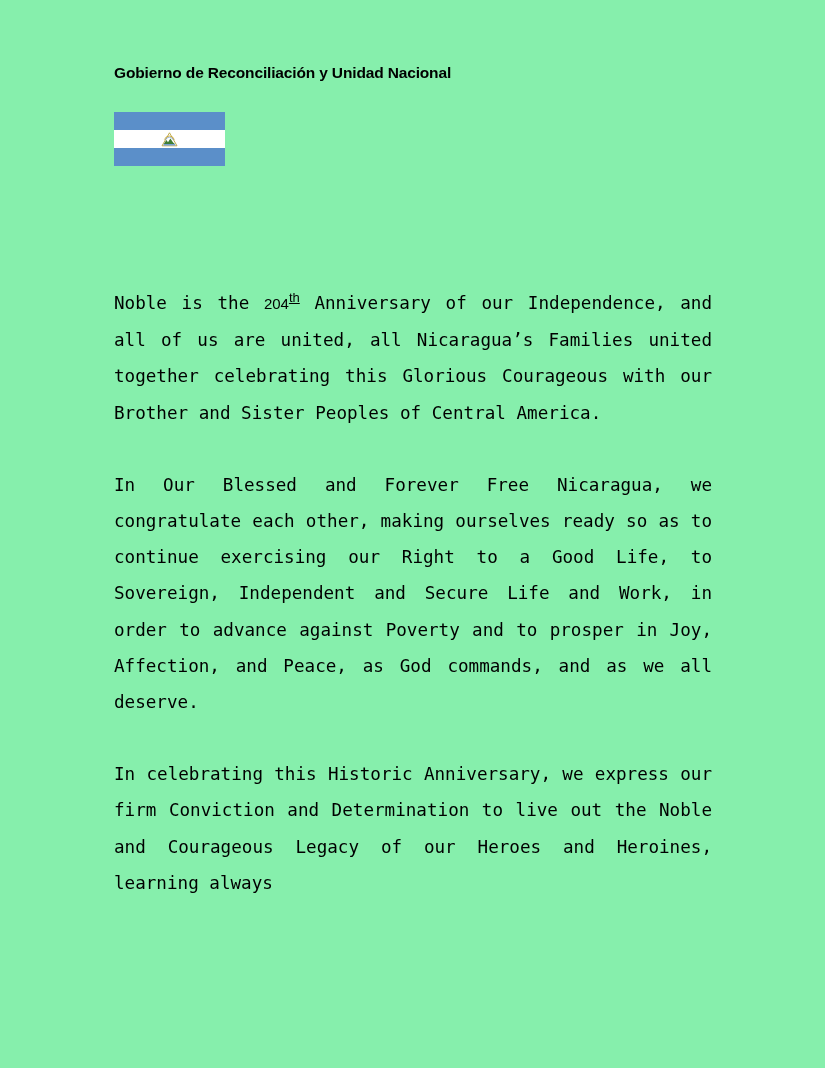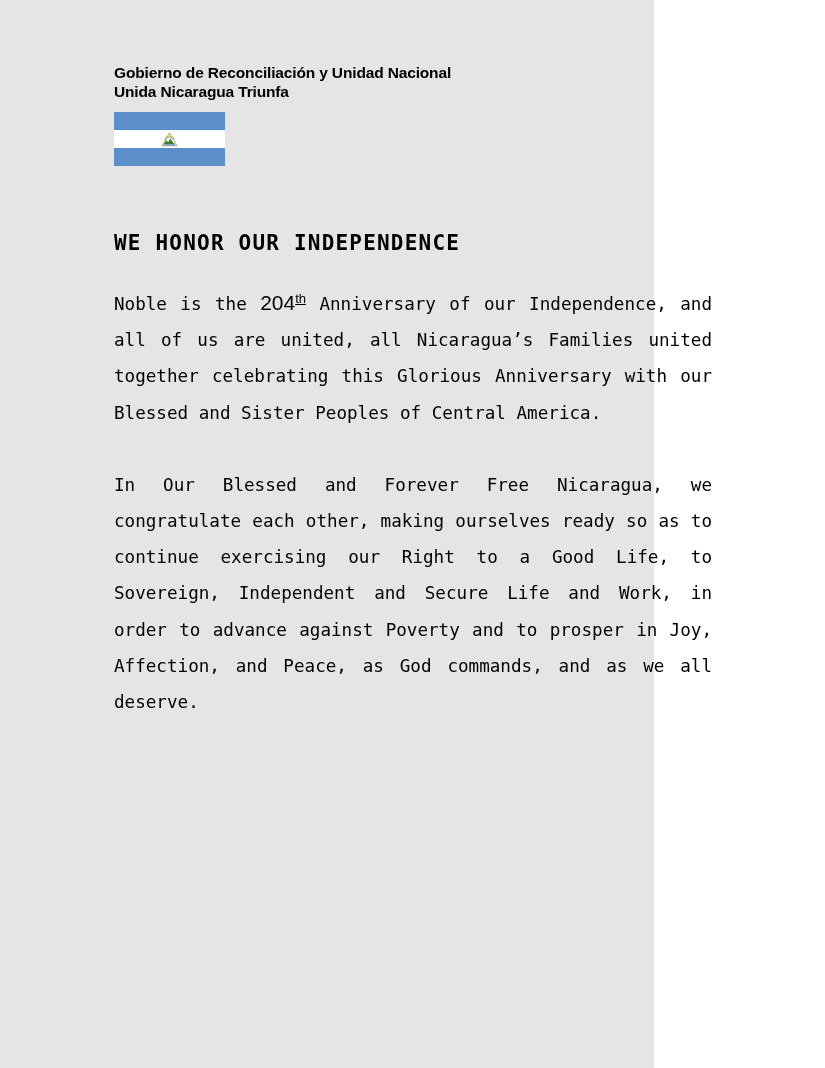--- a/index.html
+++ b/index.html
@@ -12,23 +12,23 @@
     height: 1068px;
     position: relative;
     font-family: "Liberation Serif", serif;
     color: #000000;
     overflow: hidden;
   }
 
   .page {
     position: absolute;
     left: 0; top: 0;
-    width: 654px;
+    width: 825px;
     height: 1068px;
-    background: #e5e5e5;
+    background: #86efac;
   }
 
   
   .letterhead {
     position: absolute;
     left: 114px;
     top: 63px;
     width: 620px;
   }
   .letterhead-line {
@@ -101,59 +101,58 @@
     margin: 0 0 36px 0;
     text-align: justify;
     text-align-last: left;
     -webkit-hyphens: none;
     hyphens: none;
   }
   .para:last-child { margin-bottom: 0; }
 
   .ordinal-num {
     font-family: "Liberation Sans", sans-serif;
-    font-size: 21px;
+    font-size: 15px;
   }
   .ordinal-suffix {
     font-family: "Liberation Sans", sans-serif;
     font-size: 13px;
     vertical-align: super;
     line-height: 0;
     text-decoration: underline;
   }
 </style>
 </head>
 <body>
 
 <div class="page">
 
   <div class="letterhead">
     <div class="letterhead-line">Gobierno de Reconciliación y Unidad Nacional</div>
-    <div class="letterhead-line">Unida Nicaragua Triunfa</div>
   </div>
 
   <div class="flag">
     <div class="flag-band top" id="flag-band-top" style="background: rgb(91, 143, 201);"></div>
     <div class="flag-band middle"></div>
     <div class="flag-band bottom" id="flag-band-bottom" style="background: rgb(91, 143, 201);"></div>
     <div class="flag-emblem">
       <svg width="17" height="15" viewBox="0 0 17 15" aria-hidden="true">
         <polygon points="8.5,0.8 16,13.8 1,13.8" fill="#ffffff" stroke="#b9a13a" stroke-width="0.9"></polygon>
         <path d="M2.6 12.3 L5.4 8.0 L7.0 10.3 L9.4 6.6 L12.1 10.6 L14.2 12.3 Z" fill="#3f7d34"></path>
         <path d="M3.4 7.6 A5.3 5.3 0 0 1 13.4 7.6" fill="none" stroke="#c9a227" stroke-width="0.8"></path>
         <path d="M4.3 8.1 A4.4 4.4 0 0 1 12.5 8.1" fill="none" stroke="#7b9dd0" stroke-width="0.7"></path>
         <rect x="2.6" y="12.1" width="11.6" height="1.4" fill="#6f9bd1"></rect>
       </svg>
     </div>
   </div>
 
-  <h1 class="doc-title">WE HONOR OUR INDEPENDENCE</h1>
 
   <div class="body-text">
 
-    <p class="para"><span>Noble is the </span><span class="ordinal-num">204</span><span class="ordinal-suffix">th</span><span> Anniversary of our Independence, and all of us are united, all Nicaragua’s Families united together celebrating this Glorious Anniversary with our Blessed and Sister Peoples of Central America.</span></p>
+    <p class="para"><span>Noble is the </span><span class="ordinal-num">204</span><span class="ordinal-suffix">th</span><span> Anniversary of our Independence, and all of us are united, all Nicaragua’s Families united together celebrating this Glorious Courageous with our Brother and Sister Peoples of Central America.</span></p>
 
     <p class="para">In Our Blessed and Forever Free Nicaragua, we congratulate each other, making ourselves ready so as to continue exercising our Right to a Good Life, to Sovereign, Independent and Secure Life and Work, in order to advance against Poverty and to prosper in Joy, Affection, and Peace, as God commands, and as we all deserve.</p>
 
+    <p class="para">In celebrating this Historic Anniversary, we express our firm Conviction and Determination to live out the Noble and Courageous Legacy of our Heroes and Heroines, learning always</p>
 
   </div>
 
 </div>
 
 </body></html>

